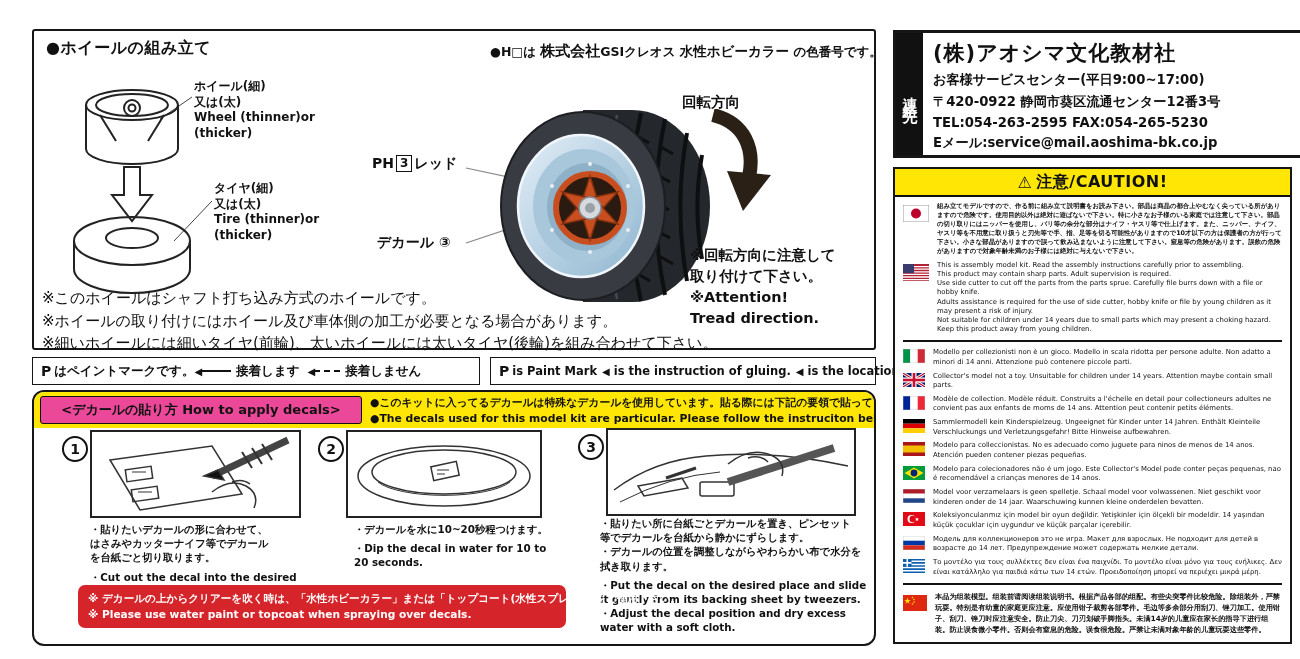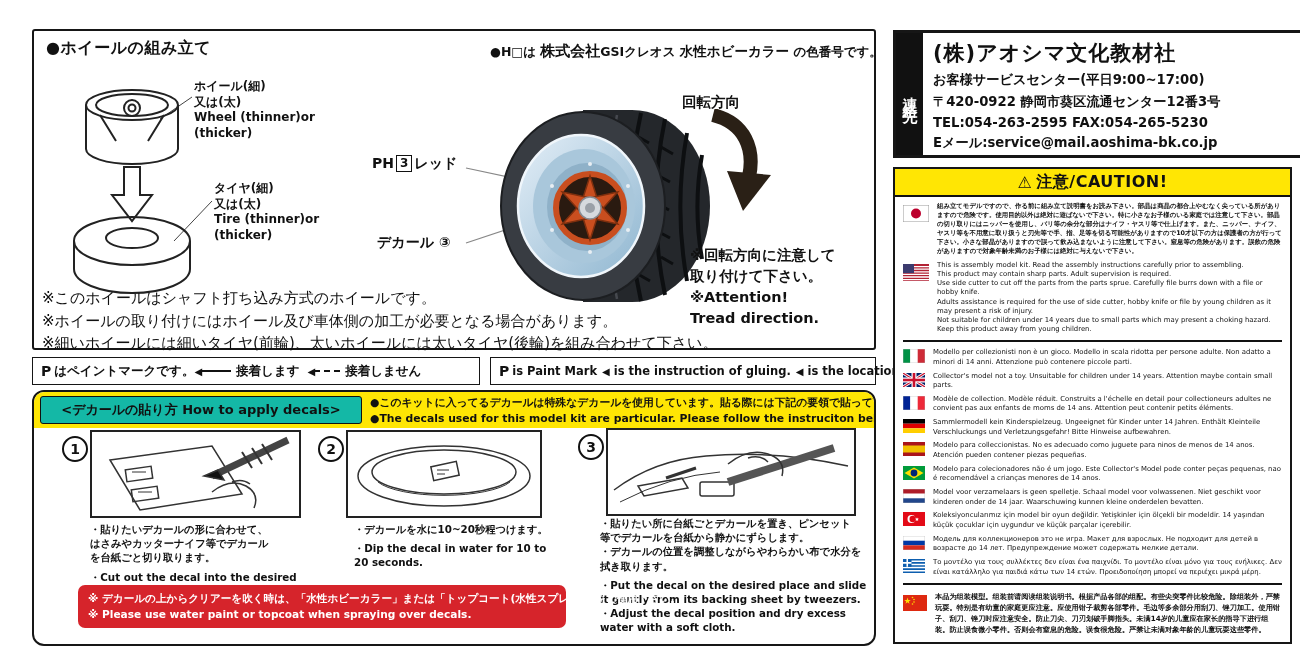--- a/index.html
+++ b/index.html
@@ -26,21 +26,21 @@
   .pmjp{left:32px;top:357px;width:448px;height:28px;border-width:1.5px;display:flex;align-items:center;padding:0 8px;font-size:12.5px;font-weight:600;white-space:nowrap;}
   .pmen{left:490px;top:357px;width:386px;height:28px;border-width:1.5px;display:flex;align-items:center;padding:0 8px;font-size:11.5px;font-weight:600;white-space:nowrap;}
   .ah{font-size:10px;margin-right:-2px;}
   .aline{display:inline-block;width:30px;border-top:2px solid #111;margin:0 5px 0 1px;}
   .aline.dash{border-top:2px dashed #111;width:26px;}
   .pmP{font-weight:bold;font-size:14px;margin-right:3px;}
 
   
   .boxD{left:32px;top:390px;width:844px;height:256px;border-radius:12px;border-width:2.5px;overflow:hidden;}
   .dband{position:absolute;left:0;top:0;width:100%;height:36px;background:#ffe604;}
-  .dlabel{position:absolute;left:6px;top:4px;width:320px;height:26px;border:1.5px solid #111;background:#14b8a6;
+  .dlabel{position:absolute;left:6px;top:4px;width:320px;height:26px;border:1.5px solid #111;background:#ec4899;
     font-size:13px;font-weight:bold;display:flex;align-items:center;justify-content:center;border-radius:3px;}
   .dintro{position:absolute;left:336px;top:3px;font-size:10.8px;font-weight:bold;line-height:1.45;white-space:nowrap;}
   .stepnum{position:absolute;width:22px;height:22px;border:2px solid #111;border-radius:50%;
     font-size:14px;font-weight:bold;display:flex;align-items:center;justify-content:center;background:#fff;}
   .illus{position:absolute;border:2px solid #222;background:#fff;}
   .cap{position:absolute;font-size:10.3px;line-height:1.38;font-weight:600;}
   .cap .en{display:block;margin-top:5px;font-weight:600;}
   .redbox{position:absolute;left:44px;top:193px;width:488px;height:43px;background:#d6242b;border-radius:7px;
     color:#fff;font-size:10.6px;font-weight:bold;line-height:1.55;padding:5px 10px;box-sizing:border-box;white-space:nowrap;}
 

